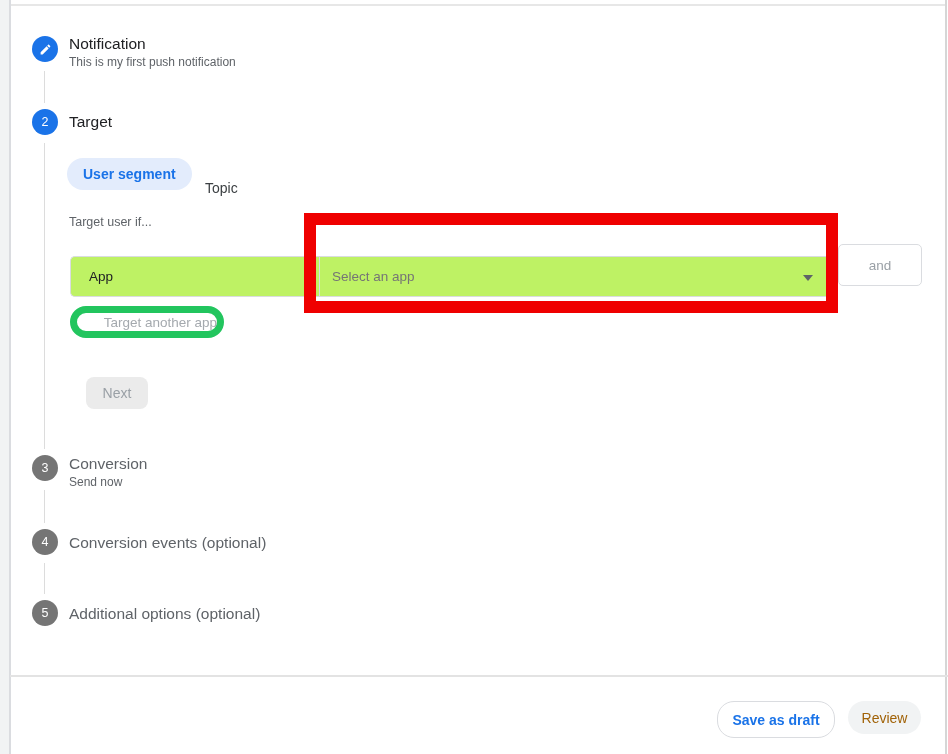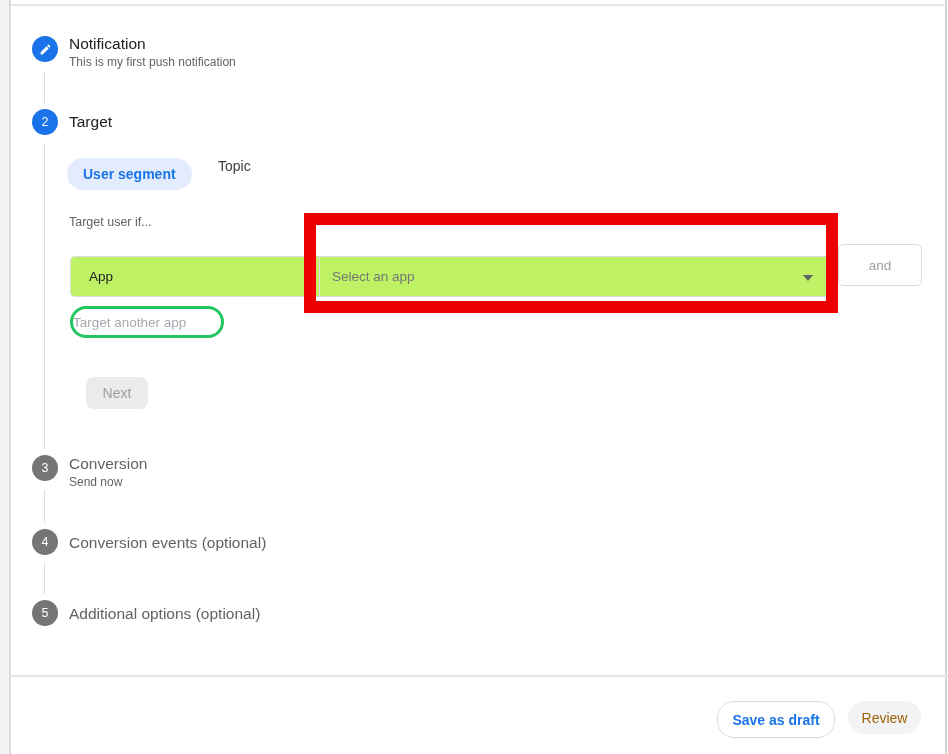--- a/index.html
+++ b/index.html
@@ -61,22 +61,22 @@
     font-size:13.5px;color:#9aa0a6;
   }
 
   
   .highlight-rect{
     box-sizing:border-box;left:304px;top:213px;width:534px;height:100px;
     border:12px solid #ef0000;z-index:5;pointer-events:none;
   }
 
   .pill-btn{
-    box-sizing:border-box;height:32px;border:3px solid #22c55e;border-radius:16px;
-    background:#fff;display:flex;align-items:center;justify-content:flex-start;
+    box-sizing:border-box;height:32px;border:7px solid #22c55e;border-radius:16px;
+    background:#fff;display:flex;align-items:center;justify-content:flex-end;
     font-size:13.5px;color:#a4a9ae;cursor:pointer;
   }
   .another-btn{left:70px;top:306px;width:154px;}
   .next-btn{
     left:70px;top:377px;width:62px;height:32px;border-radius:8px;background:#ebebeb;
     display:flex;align-items:center;justify-content:center;
     font-size:14px;font-weight:500;color:#9aa0a6;cursor:default;margin-left:16px;
   }
 
   
@@ -116,21 +116,21 @@
   <div class="abs connector" style="top:71px;height:32px;"></div>
 
   <div class="abs step-circle circle-blue" style="left:32px;top:109px;">
     <span>2</span>
   </div>
   <div class="abs step-title-active" style="left:69px;top:113px;">Target</div>
 
   <div class="abs connector" style="top:143px;height:306px;"></div>
 
   <div class="abs tab-pill" style="left:67px;top:158px;">User segment</div>
-  <div class="abs tab-plain" style="left:205px;top:150px;margin-left:13px;">Topic</div>
+  <div class="abs tab-plain" style="left:205px;top:172px;">Topic</div>
 
   <div class="abs field-label" style="left:69px;top:215px;">Target user if...</div>
 
   <div class="abs select-box app-type-box">
     <span>App</span>
   </div>
   <div class="abs select-box app-select-box">
     <span>Select an app</span>
     <span class="caret"></span>
   </div>

